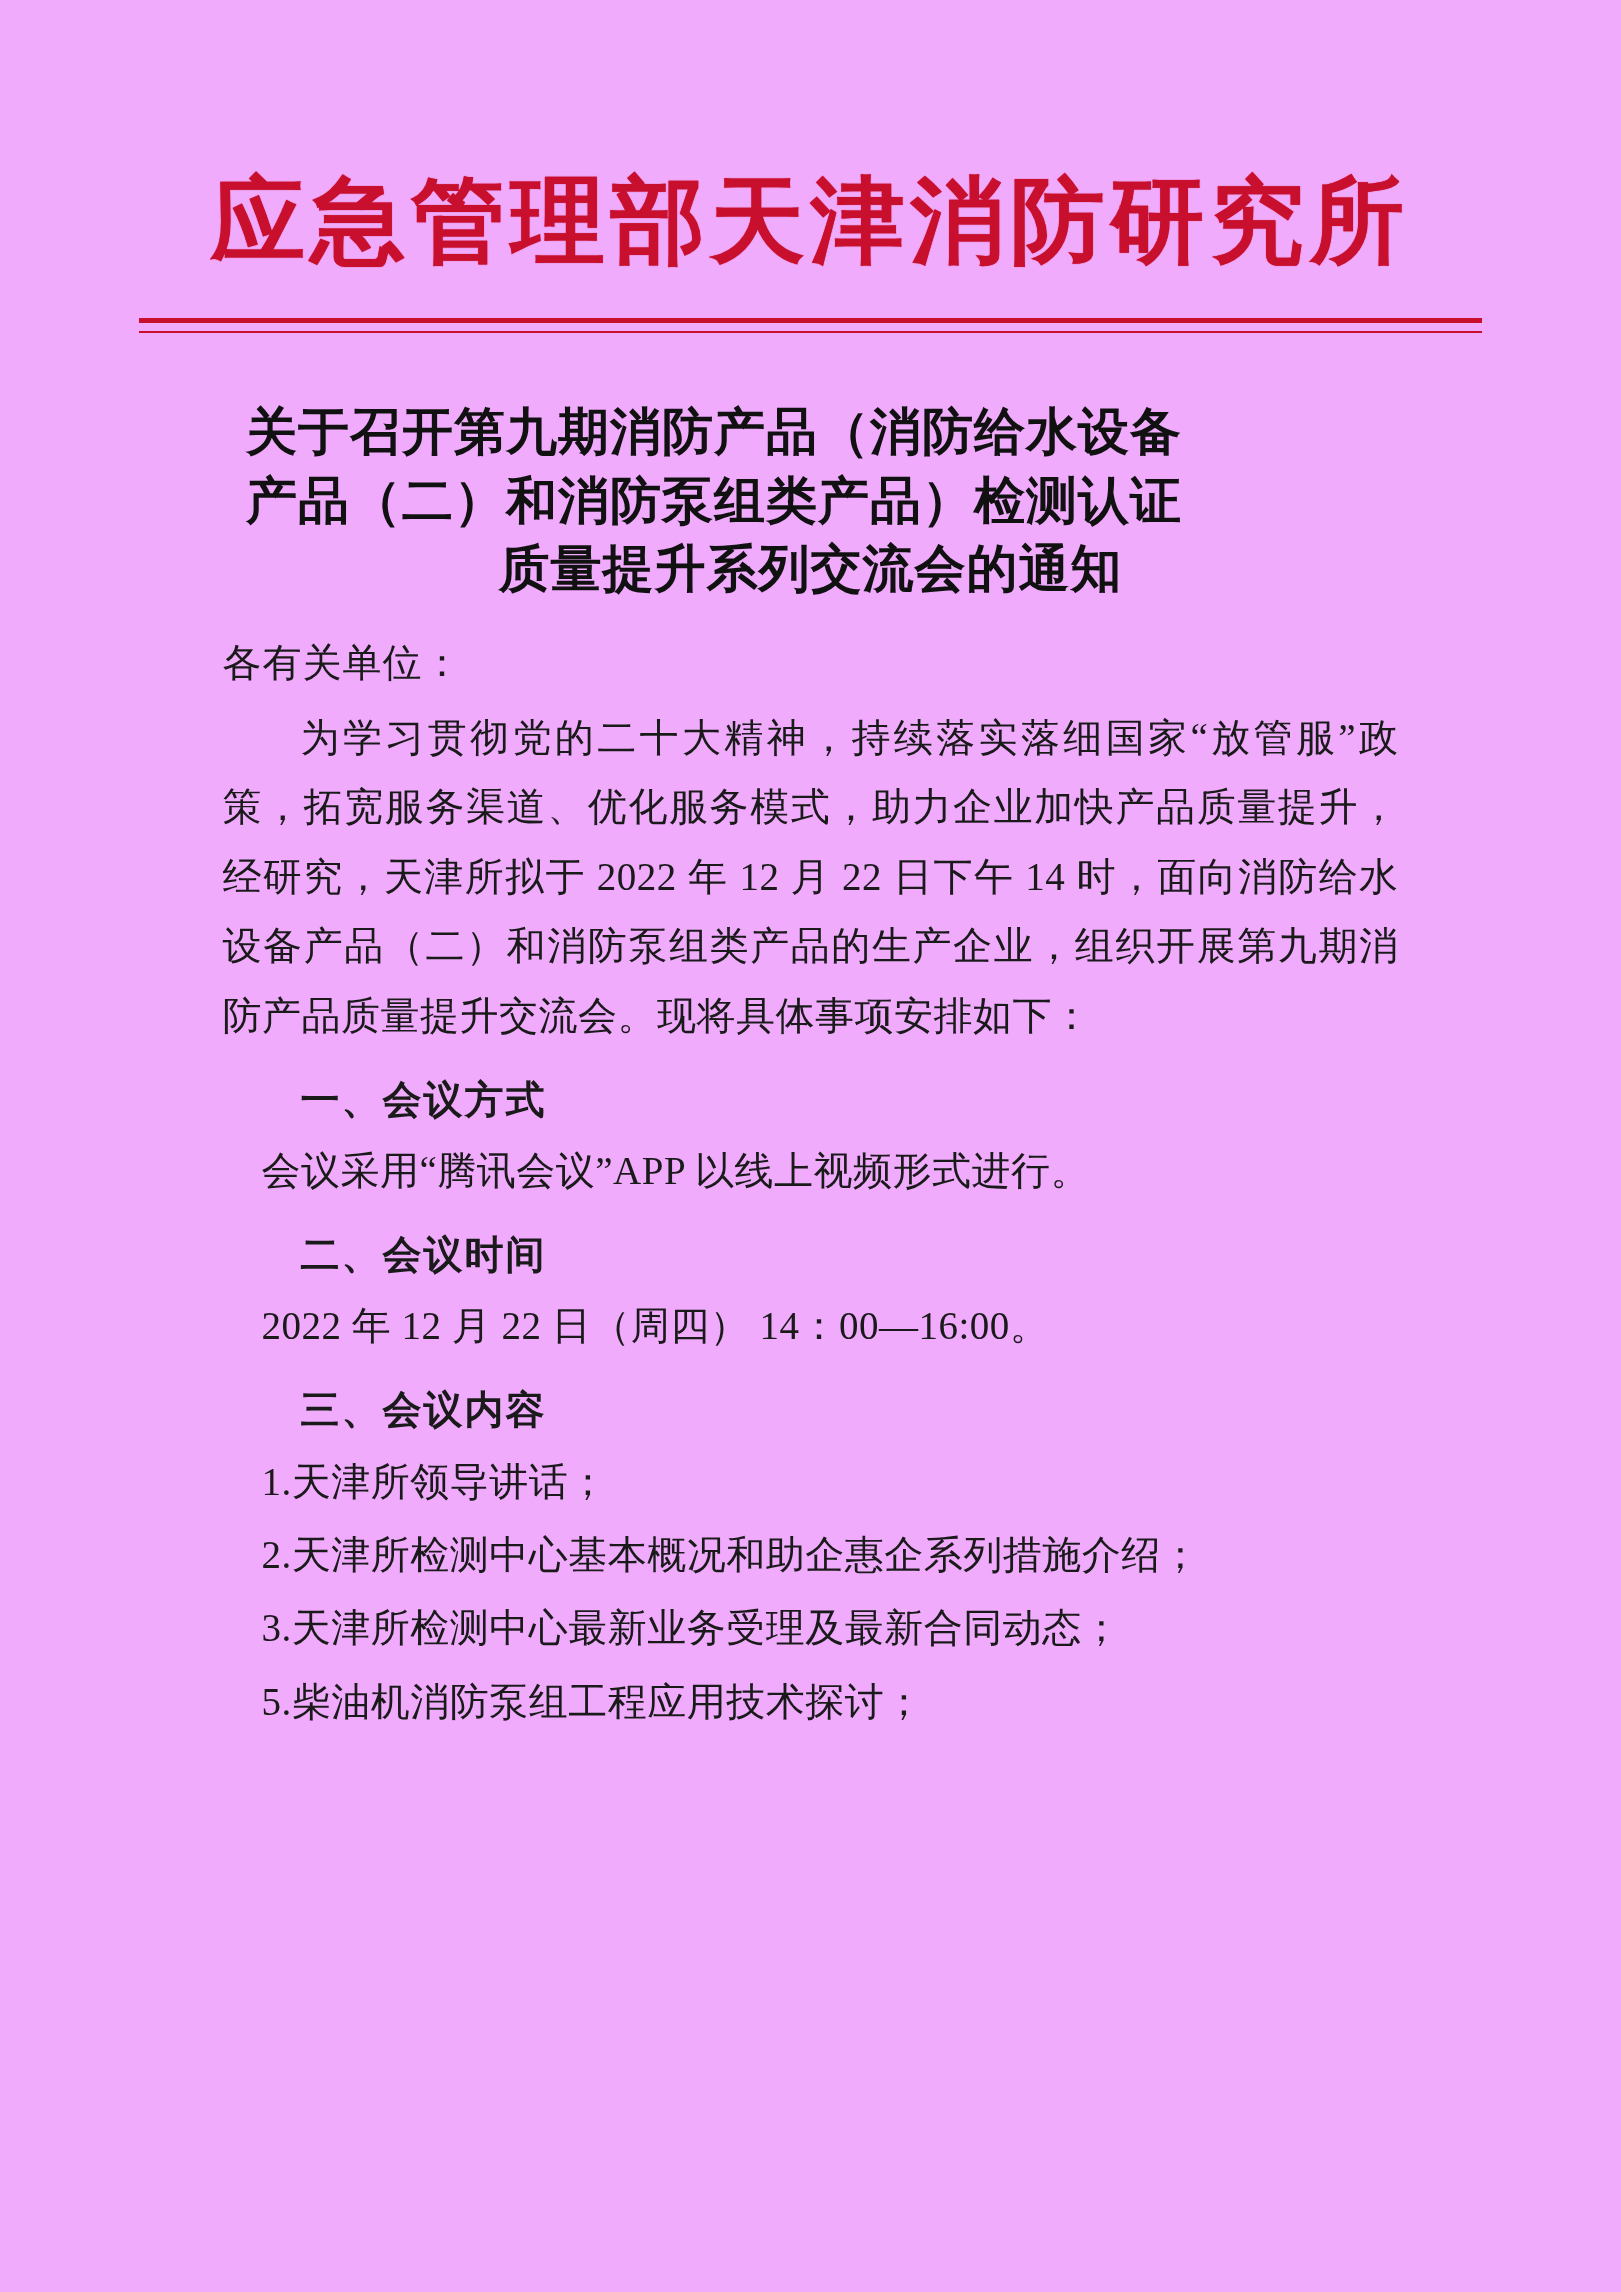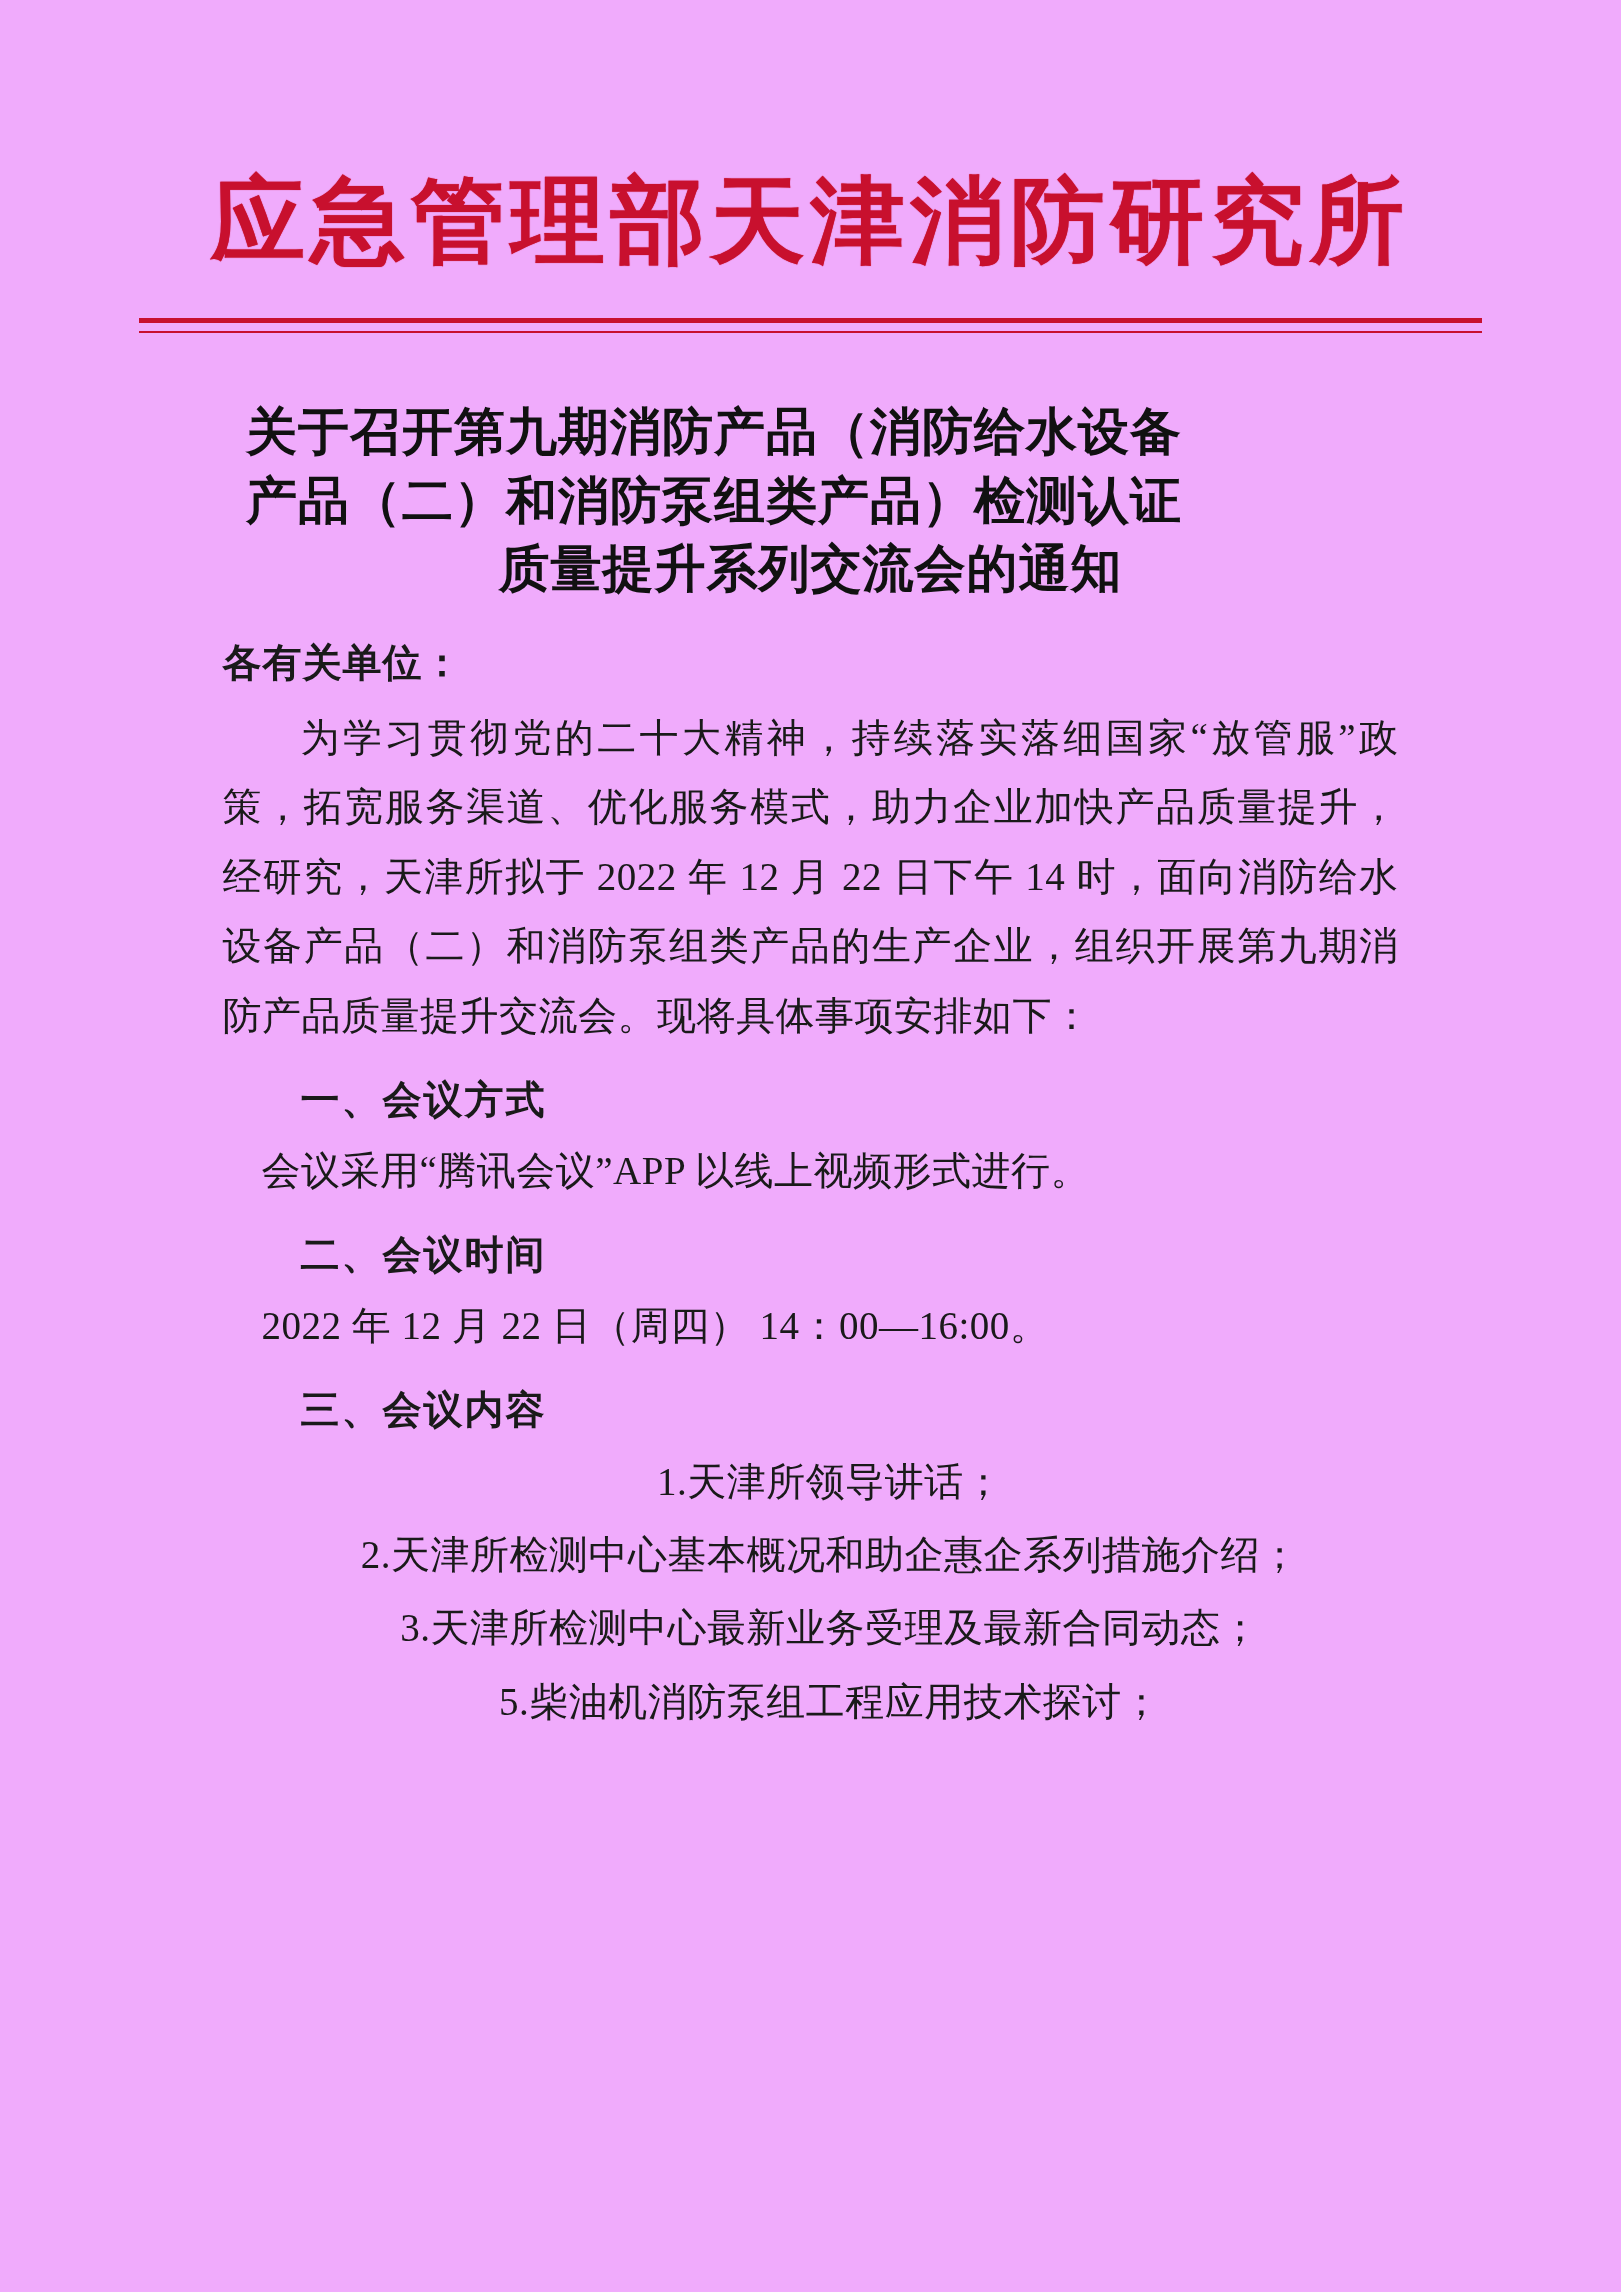--- a/index.html
+++ b/index.html
@@ -78,21 +78,20 @@
   .doc-title .line.l1 { text-align: left; padding-left: 23.5px;}
   .doc-title .line.l2 { text-align: left; padding-left: 23.5px;}
   .doc-title .line.l3 { text-align: center; }
 
   .salutation {
     font-size: 39px;
     line-height: 1.75;
     margin-top: 25.5px;
     margin-bottom: 5.9px;
     letter-spacing: 1px;
-    font-weight: bold;
   }
   p.para {
     font-size: 39px;
     line-height: 1.78;
     margin: 0 0 2px 0;
     text-align: justify;
     text-justify: inter-ideograph;
     text-indent: 78px;
     letter-spacing: 0.5px;
   }
@@ -110,21 +109,20 @@
     margin: 0 0 2px 0;
     text-indent: 39px;
     letter-spacing: 0.5px;
   }
   .agenda-item {
     font-size: 39px;
     line-height: 1.78;
     margin: 0 0 3.9px 0;
     text-indent: 39px;
     letter-spacing: 0.5px;
-    text-align: center;
   }
 </style>
 </head>
 <body>
 
 <div class="page">
 
   <div class="letterhead">
     <div class="letterhead-title">应急管理部天津消防研究所</div>
     <div class="rule-wrap">

